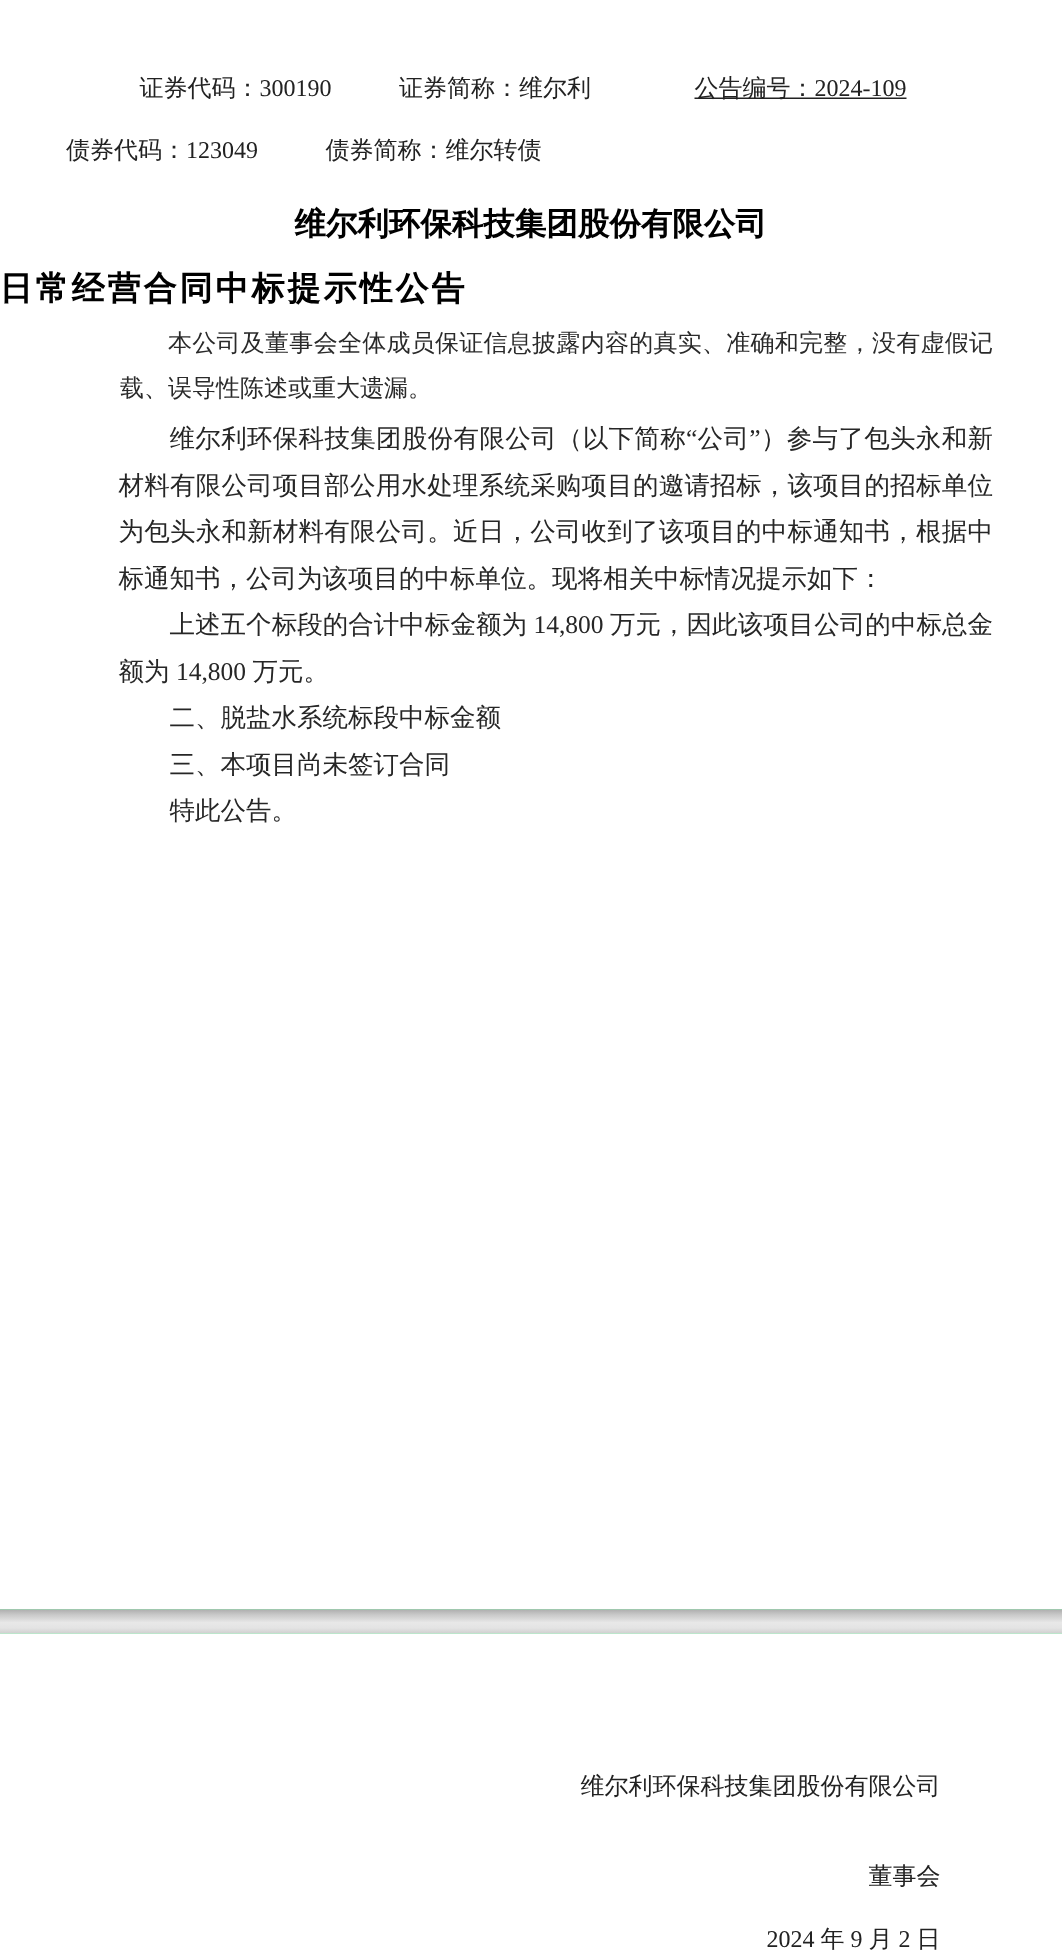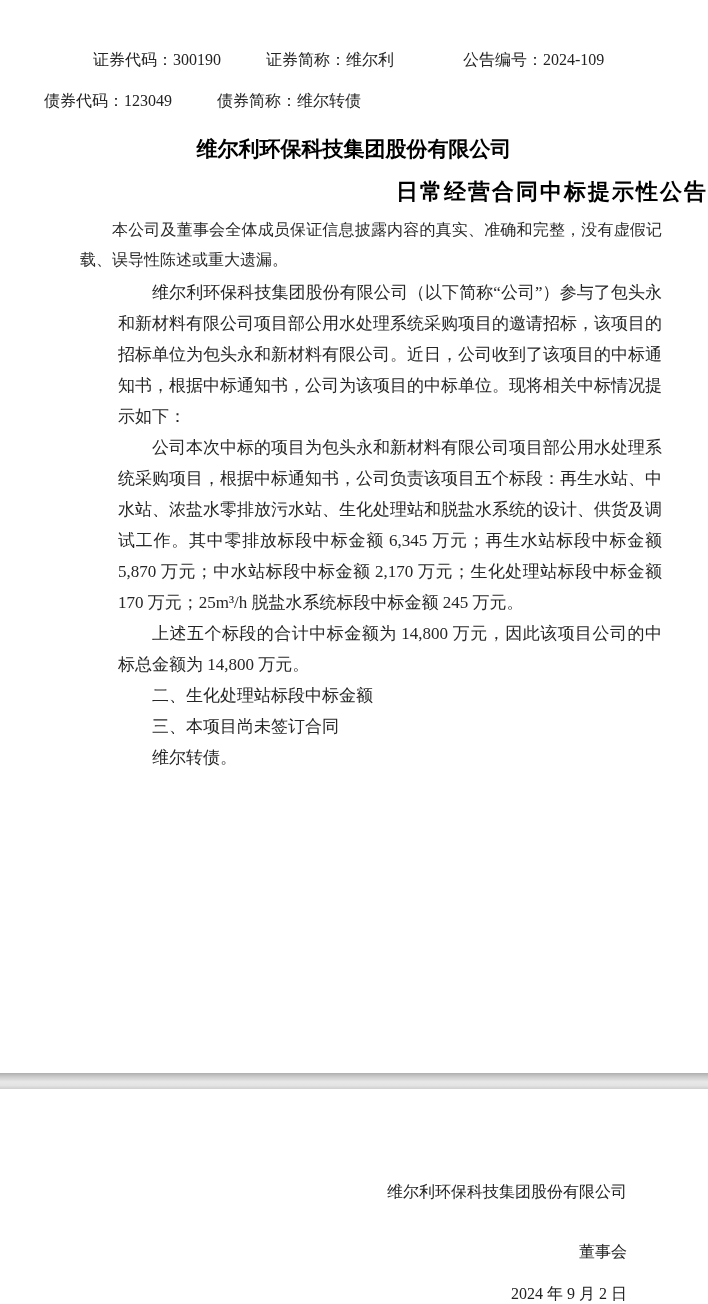--- a/index.html
+++ b/index.html
@@ -34,33 +34,34 @@
     line-height: 20px;
     padding-left: 93px;
   }
   .hdr-row + .hdr-row { margin-top: 21px; padding-left: 44px; }
   .hdr-item1 { display: inline-block; width: 169px; }
   .hdr-item2 { display: inline-block; }
   .hdr-item3 {
     position: absolute;
     left: 463px;
     top: 0;
+    text-decoration: underline;
   }
 
   .title1 {
     margin-top: 25px;
     text-align: center;
     font-weight: bold;
     font-size: 21px;
     line-height: 26px;
     color: #000000;
   }
   .title2 {
     margin-top: 16px;
-    text-align: right;
+    text-align: left;
     font-weight: bold;
     font-size: 22px;
     letter-spacing: 2px;
     line-height: 28px;
     color: #000000;
   }
 
   .disclaimer {
     margin-top: 9px;
     padding: 0 46px 0 80px;
@@ -69,21 +70,20 @@
     text-indent: 2em;
     text-align: justify;
     color: #2a2a2a;
   }
 
   .doc-body {
     margin-top: 2px;
     padding: 0 46px 0 79px;
     font-size: 17px;
     color: #262626;
-    margin-left: 39px;
   }
   .doc-body p {
     text-indent: 2em;
     text-align: justify;
     line-height: 31px;
   }
 
   
   .page-sep {
     height: 16px;
@@ -131,25 +131,24 @@
       </div>
     </div>
 
     <div class="title1">维尔利环保科技集团股份有限公司</div>
     <div class="title2">日常经营合同中标提示性公告</div>
 
     <div class="disclaimer">本公司及董事会全体成员保证信息披露内容的真实、准确和完整，没有虚假记载、误导性陈述或重大遗漏。</div>
 
     <div class="doc-body">
       <p>维尔利环保科技集团股份有限公司（以下简称“公司”）参与了包头永和新材料有限公司项目部公用水处理系统采购项目的邀请招标，该项目的招标单位为包头永和新材料有限公司。近日，公司收到了该项目的中标通知书，根据中标通知书，公司为该项目的中标单位。现将相关中标情况提示如下：</p>
-      <p>公司本次中标的项目为包头永和新材料有限公司项目部公用水处理系统采购项目，根据中标通知书，公司负责该项目五个标段：再生水站、中水站、浓盐水零排放污水站、生化处理站和脱盐水系统的设计、供货及调试工作。其中零排放标段中标金额 6,345 万元；再生水站标段中标金额 5,870 万元；中水站标段中标金额 2,170 万元；生化处理站标段中标金额 170 万元；25m³/h 脱盐水系统标段中标金额 245 万元。</p>
       <p>上述五个标段的合计中标金额为 14,800 万元，因此该项目公司的中标总金额为 14,800 万元。</p>
-      <p>二、生化处理站标段中标金额</p>
+      <p>二、脱盐水系统标段中标金额</p>
       <p>三、本项目尚未签订合同</p>
-      <p>维尔转债。</p>
+      <p>特此公告。</p>
     </div>
 
   </div>
 
   <div class="page-sep"></div>
 
   <div class="page2">
     <div class="sig">
       <div class="sig-line sig-company">维尔利环保科技集团股份有限公司</div>
       <div class="sig-line sig-signer">董事会</div>

